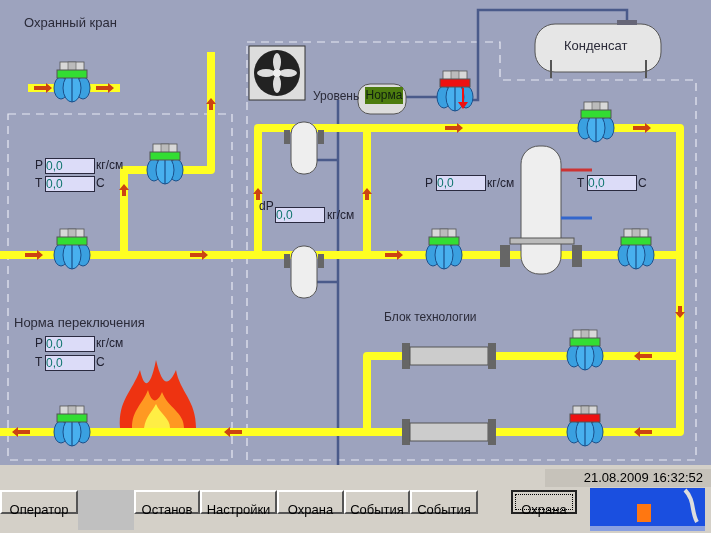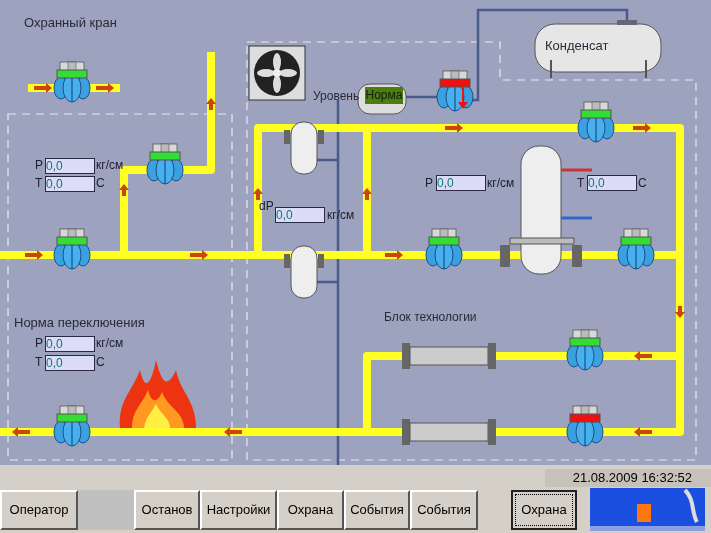--- a/index.html
+++ b/index.html
@@ -3,23 +3,23 @@
 <meta charset="utf-8">
 <style>
   html,body{margin:0;padding:0;}
   body{width:711px;height:533px;position:relative;overflow:hidden;background:#9da3be;font-family:"Liberation Sans",sans-serif;}
   #canvas{position:absolute;left:0;top:0;width:711px;height:465px;}
   .lbl{position:absolute;font-size:12px;color:#2a2a38;white-space:nowrap;}
   .field{position:absolute;height:14px;background:#dcdcf8;border:1px solid #2a2a40;font-size:12px;line-height:14px;text-align:left;color:#0f766e;}
   .unit{position:absolute;font-size:12px;color:#202030;}
   .norma{position:absolute;left:365px;top:87px;width:38px;height:17px;background:#4d7c0f;font-size:12px;line-height:17px;text-align:center;color:#102010;}
   #statusbar{position:absolute;left:0;top:465px;width:711px;height:68px;background:#d4d0c8;}
-  .btn{position:absolute;top:490px;height:40px;background:#d4d0c8;border-top:2px solid #fff;border-left:2px solid #fff;border-right:2px solid #555;border-bottom:2px solid #555;box-sizing:border-box;font-size:13px;line-height:36px;text-align:center;color:#000;}
+  .btn{position:absolute;top:490px;height:24px;background:#d4d0c8;border-top:2px solid #fff;border-left:2px solid #fff;border-right:2px solid #555;border-bottom:2px solid #555;box-sizing:border-box;font-size:13px;line-height:36px;text-align:center;color:#000;}
   .blank{position:absolute;left:78px;top:490px;width:56px;height:40px;background:#c0c0c0;}
-  .datetime{position:absolute;left:545px;top:469px;width:166px;height:18px;background:#c6c2ba;font-size:13px;line-height:18px;color:#000;text-align:right;padding-right:19px;box-sizing:border-box;}
+  .datetime{position:absolute;left:545px;top:469px;width:166px;height:18px;background:#c6c2ba;font-size:13px;line-height:18px;color:#000;text-align:right;padding-right:8px;box-sizing:border-box;}
   .logo{position:absolute;left:585px;top:482px;width:126px;height:51px;}
 </style>
 </head>
 <body>
 
 <svg id="canvas" viewBox="0 0 711 465">
   <defs>
     <g id="valve">
       <rect x="-12" y="-26" width="24" height="9" fill="#d8d8d8" stroke="#555" stroke-width="0.8"></rect>
       <rect x="-4" y="-26" width="8" height="9" fill="#bbb" stroke="#555" stroke-width="0.6"></rect>
@@ -180,21 +180,21 @@
 <div style="position:absolute;left:618px;top:227px;width:36px;height:44px;"></div>
 <div style="position:absolute;left:567px;top:328px;width:36px;height:44px;"></div>
 <div style="position:absolute;left:567px;top:404px;width:36px;height:44px;"></div>
 <div style="position:absolute;left:54px;top:404px;width:36px;height:44px;"></div>
 
 <div class="lbl" style="left:24px;top:15px;font-size:13px;">Охранный кран</div>
 <div class="lbl" style="left:14px;top:315px;font-size:13px;">Норма переключения</div>
 <div class="lbl" style="left:384px;top:310px;font-size:12px;">Блок технологии</div>
 <div class="lbl" style="left:313px;top:89px;">Уровень</div>
 <div class="norma">Норма</div>
-<div class="lbl" style="left:545px;top:38px;font-size:13px;">Конденсат</div>
+<div class="lbl" style="left:564px;top:38px;font-size:13px;">Конденсат</div>
 
 <div class="unit" style="left:35px;top:158px;">P</div>
 <div class="field" style="left:45px;top:158px;width:48px;">0,0</div>
 <div class="unit" style="left:96px;top:158px;">кг/см</div>
 <div class="unit" style="left:35px;top:176px;">T</div>
 <div class="field" style="left:45px;top:176px;width:48px;">0,0</div>
 <div class="unit" style="left:96px;top:176px;">C</div>
 
 <div class="unit" style="left:35px;top:336px;">P</div>
 <div class="field" style="left:45px;top:336px;width:48px;">0,0</div>

